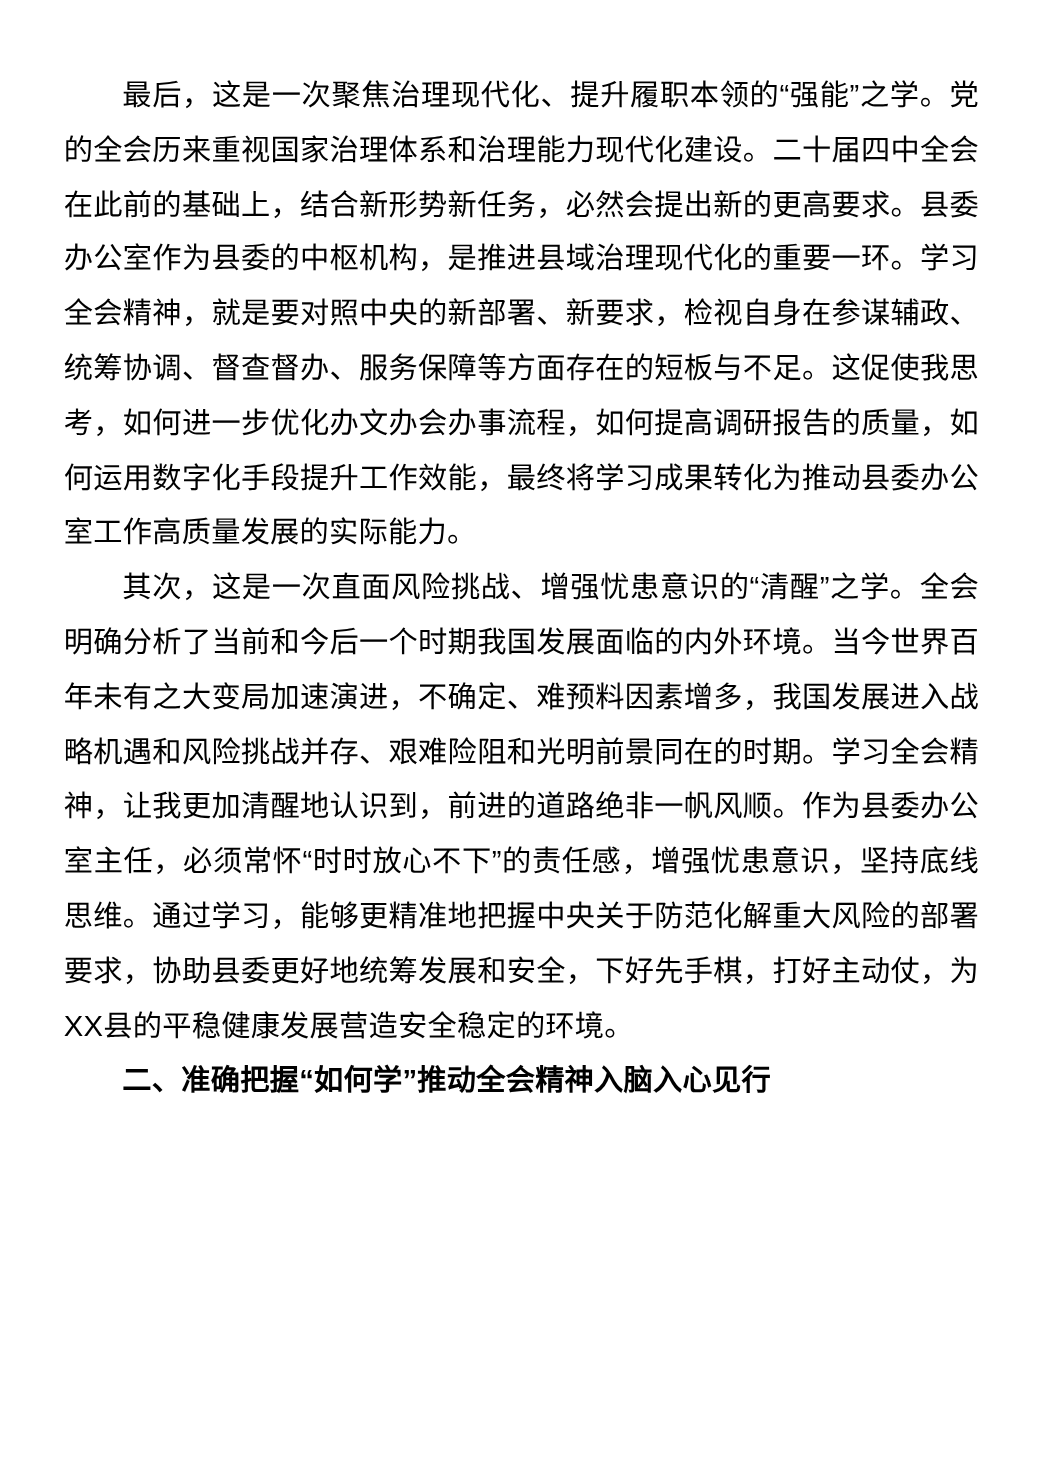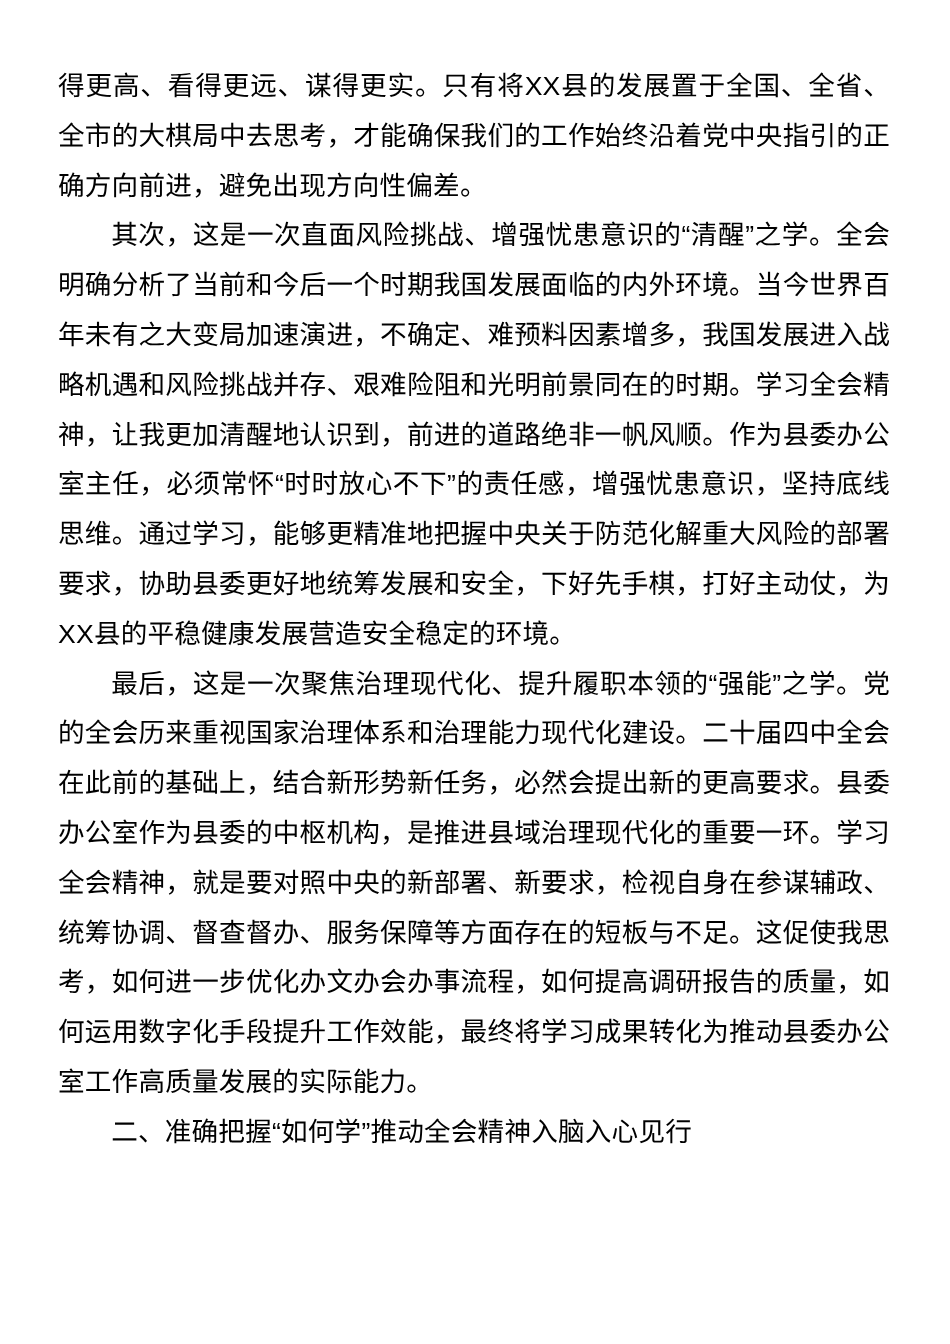--- a/index.html
+++ b/index.html
@@ -28,26 +28,25 @@
   }
   .doc-content p {
     margin: 0;
     padding: 0;
   }
   .para-indent {
     text-indent: 2em;
   }
   .section-heading {
     text-indent: 2em;
-    font-weight: 400;
+    font-weight: 700;
   }
 </style>
 </head>
 <body>
 
 <div class="page">
   <div class="doc-content">
-    <p class="para">得更高、看得更远、谋得更实。只有将XX县的发展置于全国、全省、全市的大棋局中去思考，才能确保我们的工作始终沿着党中央指引的正确方向前进，避免出现方向性偏差。</p>
+    <p class="para para-indent">最后，这是一次聚焦治理现代化、提升履职本领的“强能”之学。党的全会历来重视国家治理体系和治理能力现代化建设。二十届四中全会在此前的基础上，结合新形势新任务，必然会提出新的更高要求。县委办公室作为县委的中枢机构，是推进县域治理现代化的重要一环。学习全会精神，就是要对照中央的新部署、新要求，检视自身在参谋辅政、统筹协调、督查督办、服务保障等方面存在的短板与不足。这促使我思考，如何进一步优化办文办会办事流程，如何提高调研报告的质量，如何运用数字化手段提升工作效能，最终将学习成果转化为推动县委办公室工作高质量发展的实际能力。</p>
     <p class="para para-indent">其次，这是一次直面风险挑战、增强忧患意识的“清醒”之学。全会明确分析了当前和今后一个时期我国发展面临的内外环境。当今世界百年未有之大变局加速演进，不确定、难预料因素增多，我国发展进入战略机遇和风险挑战并存、艰难险阻和光明前景同在的时期。学习全会精神，让我更加清醒地认识到，前进的道路绝非一帆风顺。作为县委办公室主任，必须常怀“时时放心不下”的责任感，增强忧患意识，坚持底线思维。通过学习，能够更精准地把握中央关于防范化解重大风险的部署要求，协助县委更好地统筹发展和安全，下好先手棋，打好主动仗，为XX县的平稳健康发展营造安全稳定的环境。</p>
-    <p class="para para-indent">最后，这是一次聚焦治理现代化、提升履职本领的“强能”之学。党的全会历来重视国家治理体系和治理能力现代化建设。二十届四中全会在此前的基础上，结合新形势新任务，必然会提出新的更高要求。县委办公室作为县委的中枢机构，是推进县域治理现代化的重要一环。学习全会精神，就是要对照中央的新部署、新要求，检视自身在参谋辅政、统筹协调、督查督办、服务保障等方面存在的短板与不足。这促使我思考，如何进一步优化办文办会办事流程，如何提高调研报告的质量，如何运用数字化手段提升工作效能，最终将学习成果转化为推动县委办公室工作高质量发展的实际能力。</p>
     <p class="section-heading">二、准确把握“如何学”推动全会精神入脑入心见行</p>
   </div>
 </div>
 
 </body></html>

